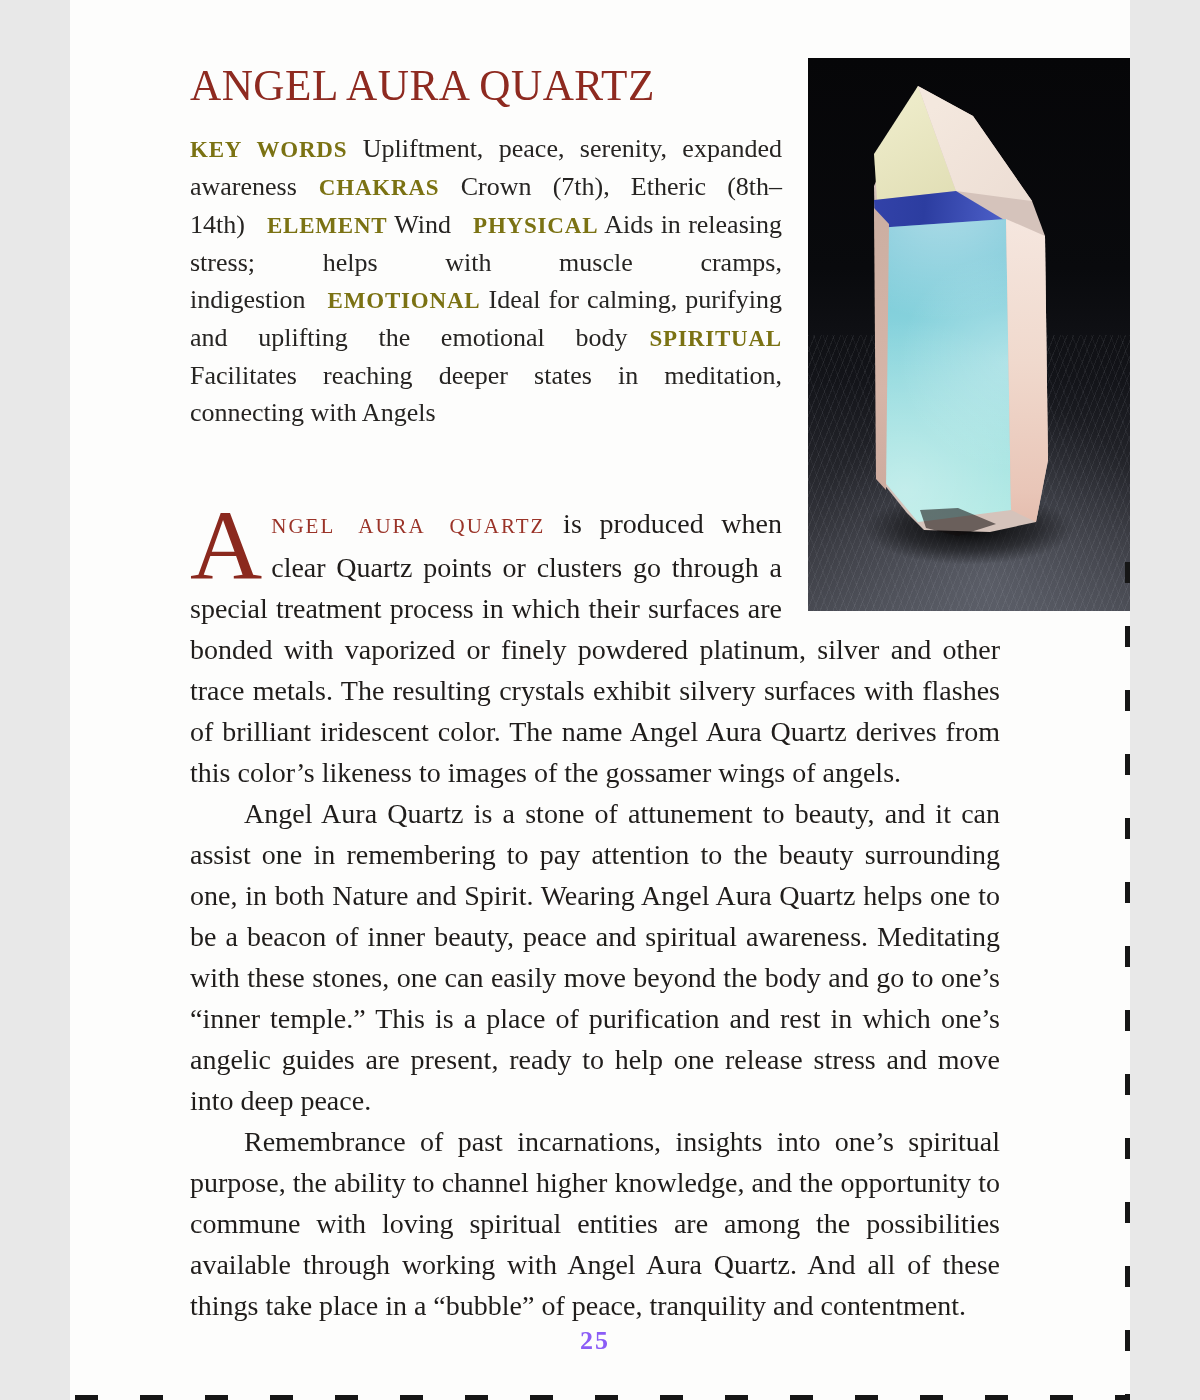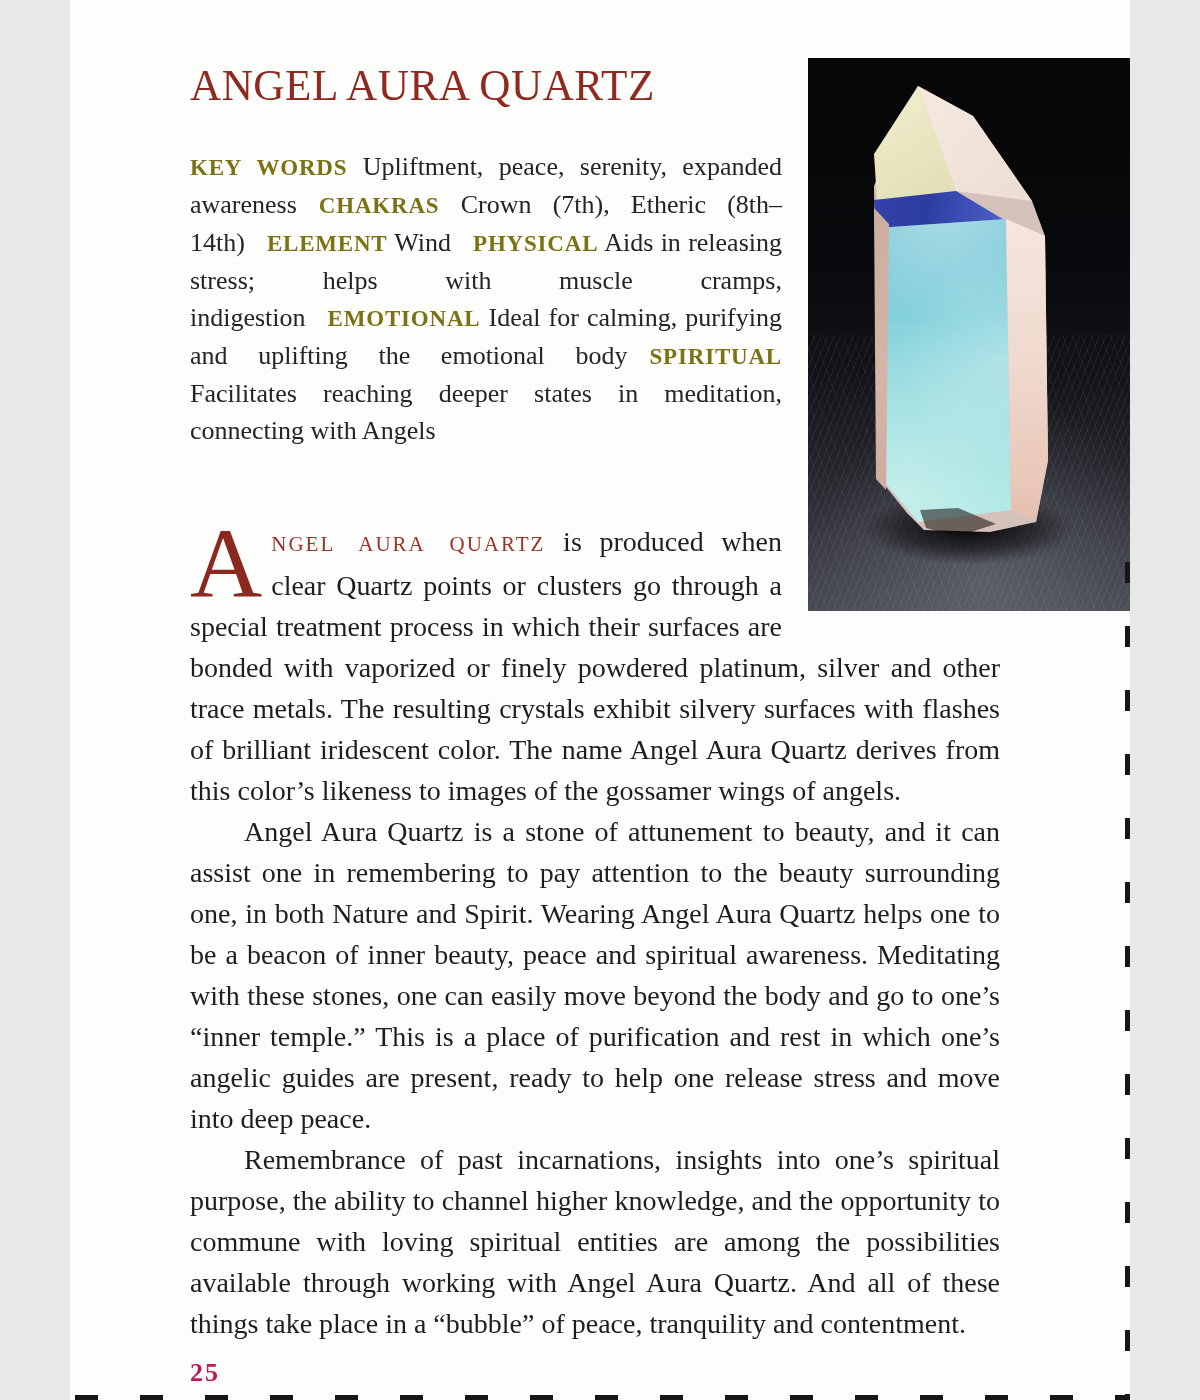--- a/index.html
+++ b/index.html
@@ -48,36 +48,36 @@
       linear-gradient(180deg,#eed9cf 0%,#f5e6de 30%,#f0d9cd 55%,#e9c6b8 78%,#dfb2a2 92%,#d4a494 100%); }
   .cr-foot { clip-path:polygon(112px 452px,150px 450px,188px 466px,150px 478px,118px 470px);
     background:rgba(18,12,12,0.55); }
 
   
   .title {
     margin-top:58px; font-size:45px; line-height:54px; font-weight:normal;
     color:#8e2a20; letter-spacing:0.5px; transform:scaleX(0.96); transform-origin:left;
   }
   .props {
-    margin-top:36px; font-size:26px; line-height:37px; text-align:justify;
+    margin-top:18px; font-size:26px; line-height:37px; text-align:justify;
     color:#262422;
   }
   .prop { margin-right:22px; }
   .plabel { font-weight:bold; font-size:23px; letter-spacing:0.8px; color:#7b7213; }
   .bodytext { margin-top:72px; font-size:28px; line-height:41px; text-align:justify; color:#201d1b; }
   .para { text-align:justify; }
   .para.indent { text-indent:54px;font-family:Liberation Serif, serif; }
   .dropcap {
     float:left; font-size:100px; line-height:82px; height:82px;
     padding:2px 9px 0 0; color:#8b291e;
   }
   .leadcaps { font-size:21px; letter-spacing:2px; word-spacing:7px; color:#9a3328; }
   .pagenum {
-    margin-top:14px; text-align:left; font-size:26px; font-weight:bold;
-    letter-spacing:2px; color:#be185d;
+    text-align:center; font-size:26px; font-weight:bold;
+    letter-spacing:2px; color:#8b5cf6;
   }
 
   
   .marks-bottom { position:absolute; left:0; bottom:0; width:100%; height:5px;
     background:repeating-linear-gradient(to right, transparent 0 5px, #161616 5px 28px, transparent 28px 65px); }
   .marks-right { position:absolute; top:562px; right:0; bottom:0; width:5px;
     background:repeating-linear-gradient(to bottom, #161616 0 21px, transparent 21px 64px); }
 </style>
 </head>
 <body>

